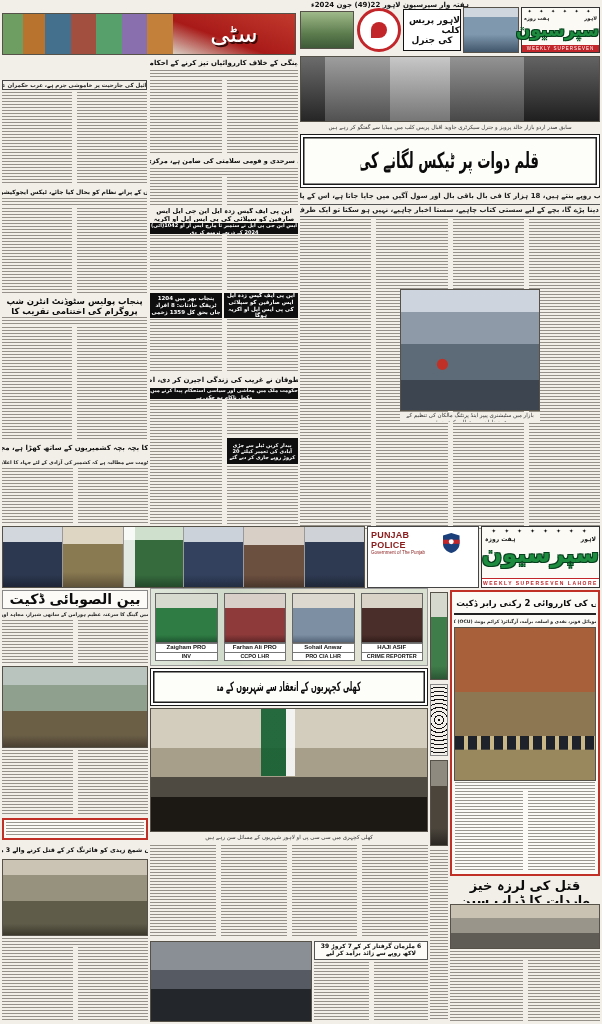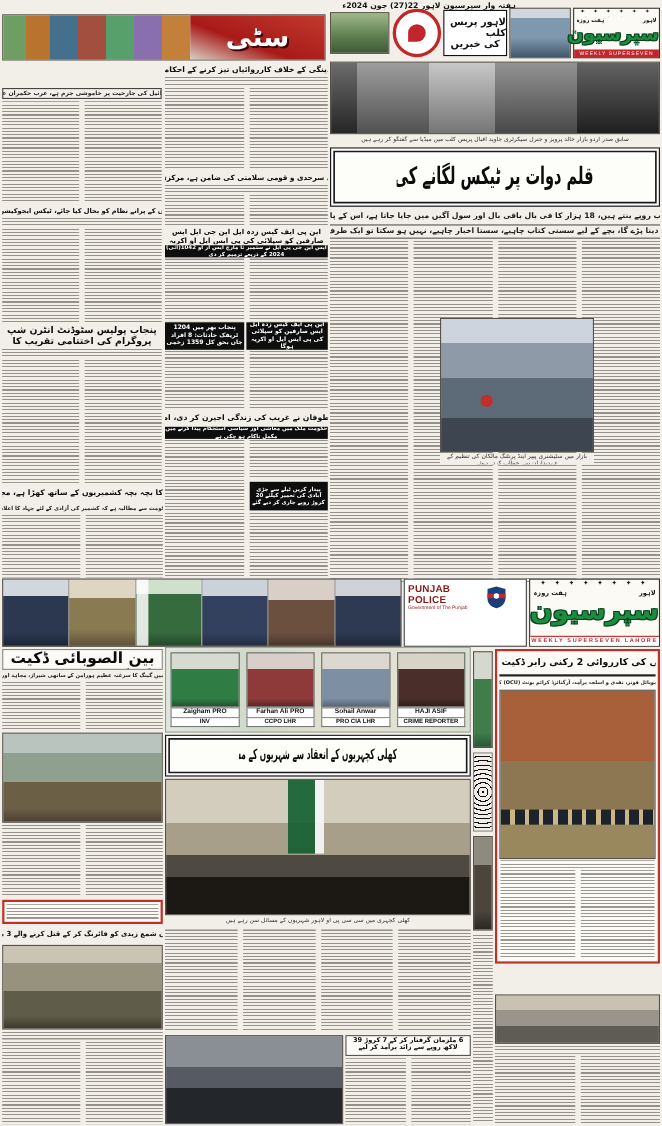--- a/index.html
+++ b/index.html
@@ -25,38 +25,38 @@
   .whitestrip{background:#fff;color:#c2252a;text-align:center;overflow:hidden;border-top:1px solid #c2252a;}
   .stars{color:#111;text-align:center;letter-spacing:3px;font-size:5px;overflow:hidden;}
   .lbl{background:#fff;border:1px solid #777;text-align:center;font-weight:700;line-height:1.3;}
   .nowrap{white-space:nowrap;display:flex;align-items:center;justify-content:center;}
 </style>
 </head>
 <body>
 
 <div id="page">
 
-  <div class="abs" style="left:310px;top:1px;width:160px;height:11px;font-size:7px;text-align:center;font-weight:700;">ہفتہ وار سپرسیون لاہور 22(27) جون 2024ء</div>
+  <div class="abs" style="left:310px;top:1px;width:160px;height:11px;font-size:7px;text-align:center;font-weight:700;">ہفتہ وار سپرسیون لاہور 22(49) جون 2024ء</div>
 
   <div class="abs ph" style="left:2px;top:13px;width:294px;height:42px;">
     <div class="abs" style="left:0;top:0;width:170px;height:40px;background:linear-gradient(90deg,#6f9e63 0 12%,#b8742f 12% 25%,#44708e 25% 40%,#a34f3f 40% 55%,#57a06b 55% 70%,#8a6fae 70% 85%,#c2803a 85%);"></div>
     <div class="abs" style="left:170px;top:0;width:122px;height:40px;background:linear-gradient(200deg,#c23a2e,#a81a18 60%,#d8cfc3);display:flex;align-items:center;justify-content:center;">
-      <span style="color:#fff;font-weight:700;font-size:24px;text-shadow:2px 2px 0 #3a0a08;">سٹی</span>
+      <span style="color:#fff;font-weight:400;font-size:24px;text-shadow:2px 2px 0 #3a0a08;">سٹی</span>
     </div>
   </div>
 
   <div class="abs ph" style="left:300px;top:11px;width:54px;height:38px;background:linear-gradient(180deg,#9fb98a,#5d7d4e 60%,#3e5a38);"></div>
   <div class="abs" style="left:357px;top:9px;width:44px;height:42px;display:flex;align-items:center;justify-content:center;">
     <div style="width:38px;height:38px;border-radius:50%;border:3px solid #c2252a;background:#fff;display:flex;align-items:center;justify-content:center;">
       <div style="width:16px;height:16px;border-radius:50% 50% 50% 0;background:#c2252a;"></div>
     </div>
   </div>
   <div class="abs" style="left:403px;top:9px;width:58px;height:42px;border:1.5px solid #111;background:#fff;display:flex;flex-direction:column;align-items:center;justify-content:center;">
     <span style="font-size:9px;font-weight:700;">لاہور پریس کلب</span>
-    <span style="font-size:9px;font-weight:700;">کی خبریں</span>
+    <span style="font-size:9px;font-weight:700;">کی جنرل</span>
   </div>
   <div class="abs ph" style="left:463px;top:7px;width:56px;height:46px;background:linear-gradient(180deg,#cfd6dd 0 20%,#7f98ad 20% 60%,#41566b);"></div>
 
   <div class="abs" style="left:521px;top:7px;width:79px;height:46px;border:1px solid #333;background:#fbfaf5;">
     <div class="stars" style="height:7px;">✦ ✦ ✦ ✦ ✦ ✦ ✦ ✦</div>
     <div style="display:flex;justify-content:space-between;font-size:5px;font-weight:700;padding:0 2px;">
       <span>لاہور</span>
       <span>ہفت روزہ</span>
     </div>
     <div class="green-t" style="font-size:17px;text-align:center;line-height:1.1;">سپرسیون</div>
@@ -253,20 +253,21 @@
     <div class="hl nowrap" style="margin:2px;height:19px;font-size:8.5px;border-bottom:2px double #222;">سٹی کوتوالی کی کارروائی 2 رکنی رابر ڈکیت گینگ گرفتار</div>
     <div class="sub nowrap" style="margin:0 2px;height:9px;font-size:4.6px;">ملزمان سے موبائل فونز، نقدی و اسلحہ برآمد، آرگنائزڈ کرائم یونٹ (OCU) کی کارروائی</div>
     <div class="ph" style="margin:1px 2px;height:152px;background:repeating-linear-gradient(90deg,#1d222b 0 9px,#c9b787 9px 13px) 0 78%/100% 9% no-repeat,linear-gradient(180deg,#a8603a 0 42%,#8d7753 42% 72%,#99875e 72%);"></div>
     <div class="tx" style="margin:1px 3px;height:7px;"></div>
     <div class="cols" style="margin:2px 3px;height:80px;">
       <div class="tx"></div>
       <div class="tx"></div>
     </div>
   </div>
 
+  <div class="abs hl" style="left:450px;top:878px;width:150px;height:25px;font-size:13px;">قتل کی لرزہ خیز واردات کا ڈراپ سین</div>
   <div class="abs ph" style="left:450px;top:904px;width:150px;height:45px;background:linear-gradient(180deg,#c9c2b2 0 30%,#9a958a 30% 65%,#5f5c55 65%);"></div>
   <div class="abs tx" style="left:450px;top:951px;width:150px;height:7px;"></div>
   <div class="abs cols" style="left:450px;top:960px;width:150px;height:62px;">
     <div class="tx"></div>
     <div class="tx"></div>
   </div>
 
 </div>
 
 </body></html>

